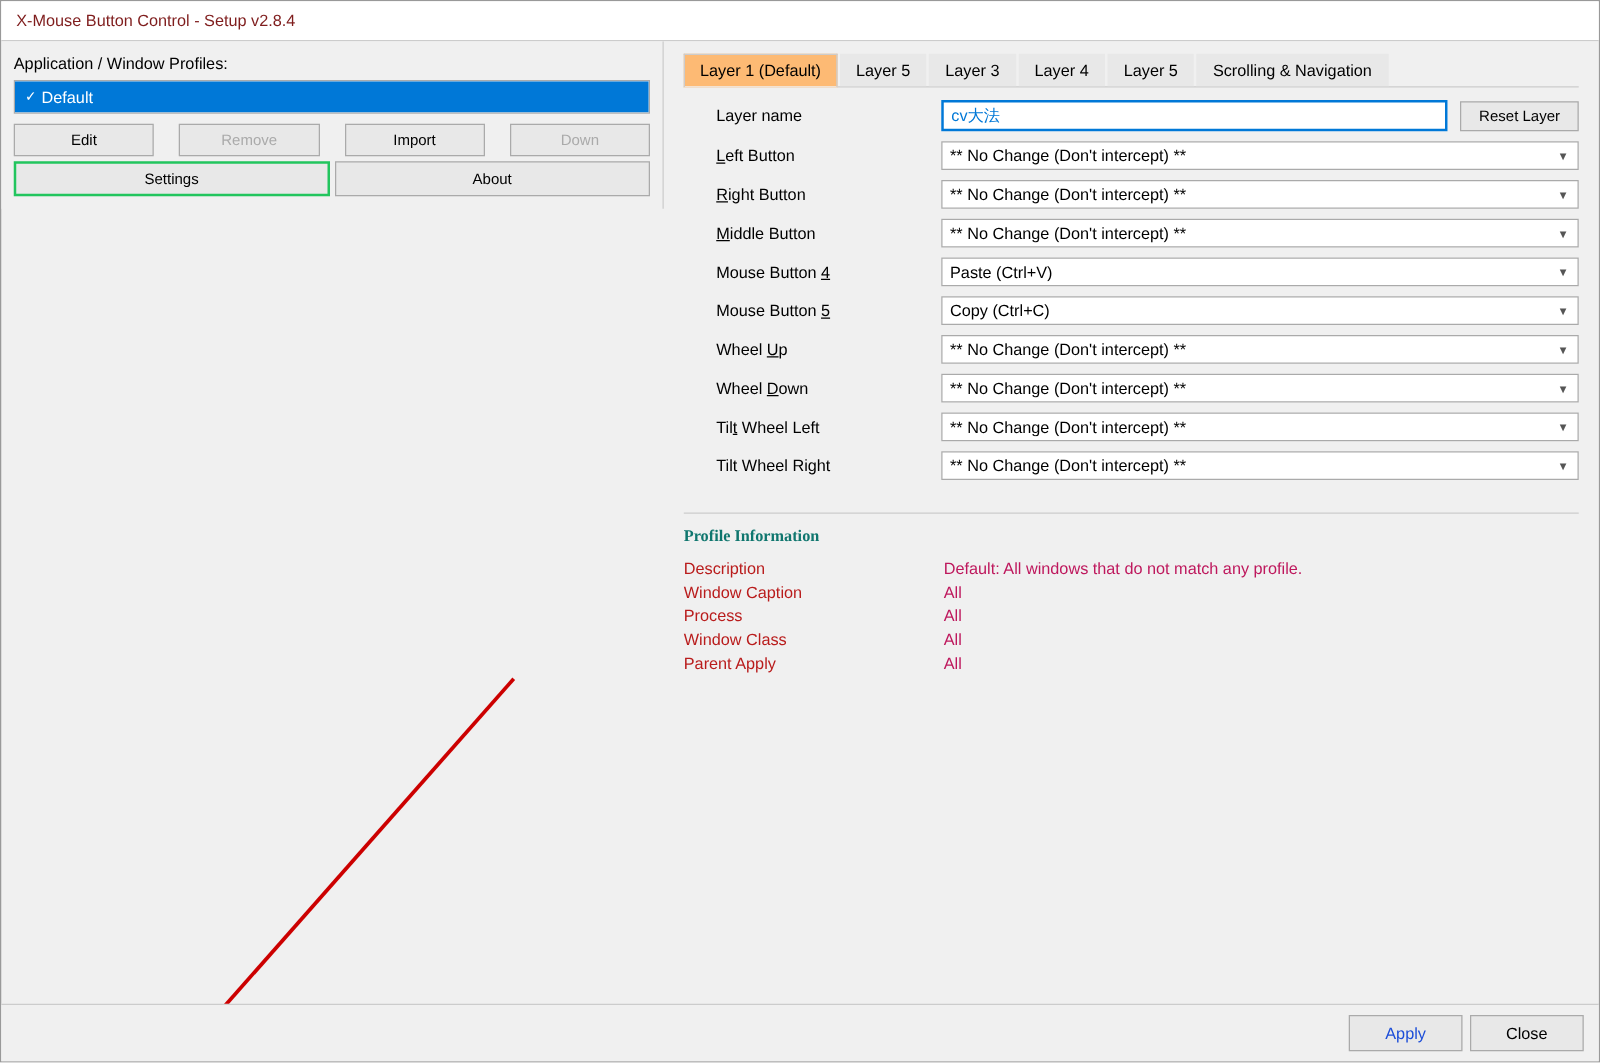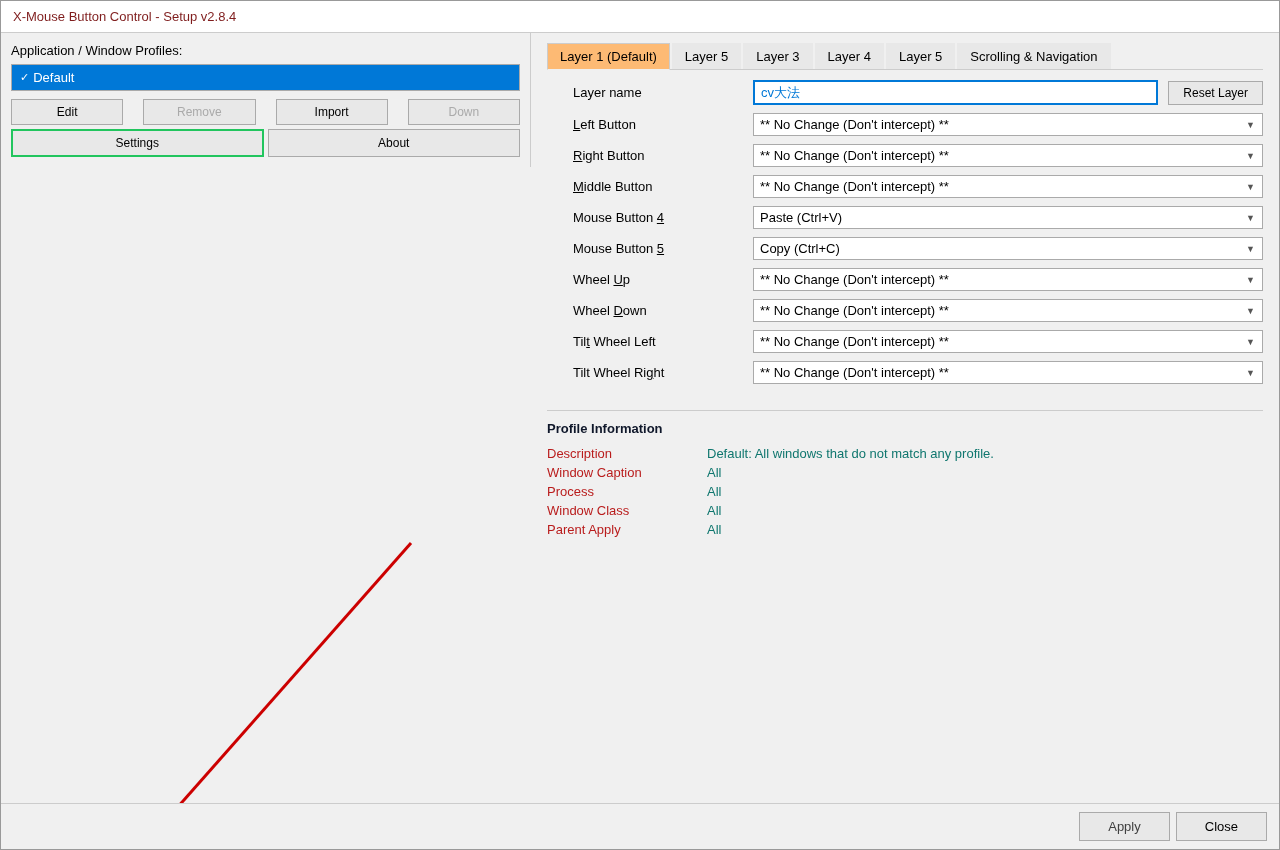--- a/index.html
+++ b/index.html
@@ -195,34 +195,36 @@
     
     .profile-info {
       margin-top: 10px;
       border-top: 1px solid #ccc;
       padding-top: 10px;
     }
     .profile-info-title {
       font-size: 13px;
       font-weight: bold;
       margin-bottom: 8px;
-      color: #0f172a;
+      color: #0f766e;
+      font-family: Liberation Serif, serif;
     }
     .info-row {
       display: flex;
       padding: 2px 0;
     }
     .info-label {
       width: 160px;
       font-size: 13px;
       color: #b91c1c;
     }
     .info-value {
       font-size: 13px;
-      color: #0f766e;
+      color: #be185d;
+      margin-left: 48px;
     }
     
     .bottom-bar {
       display: flex;
       justify-content: flex-end;
       align-items: center;
       padding: 8px 12px;
       border-top: 1px solid #ccc;
       background: #f0f0f0;
       gap: 6px;
@@ -232,21 +234,21 @@
     }
     .action-btn {
       padding: 6px 28px;
       background: #e8e8e8;
       border: 1px solid #aaa;
       cursor: pointer;
       font-size: 13px;
       min-width: 80px;
     }
     .action-btn.disabled {
-      color: #404040;
+      color: #1d4ed8;
       cursor: default;
     }
     
     .svg-overlay {
       position: absolute;
       top: 0;
       left: 0;
       width: 530px;
       height: 850px;
       pointer-events: none;

